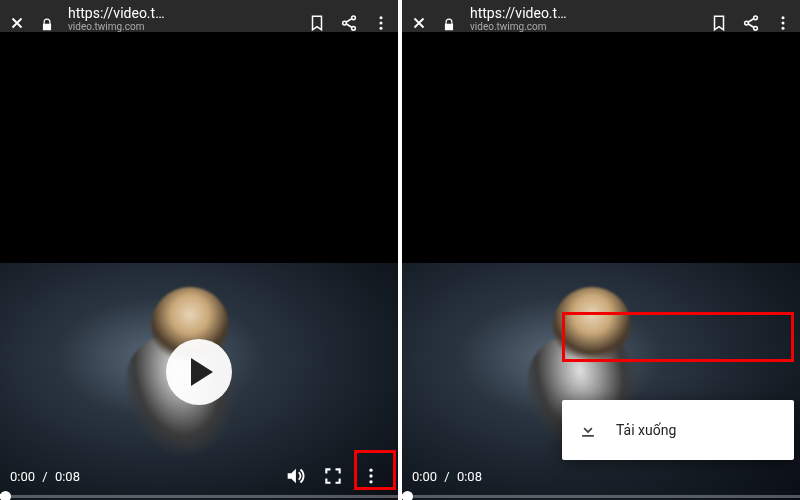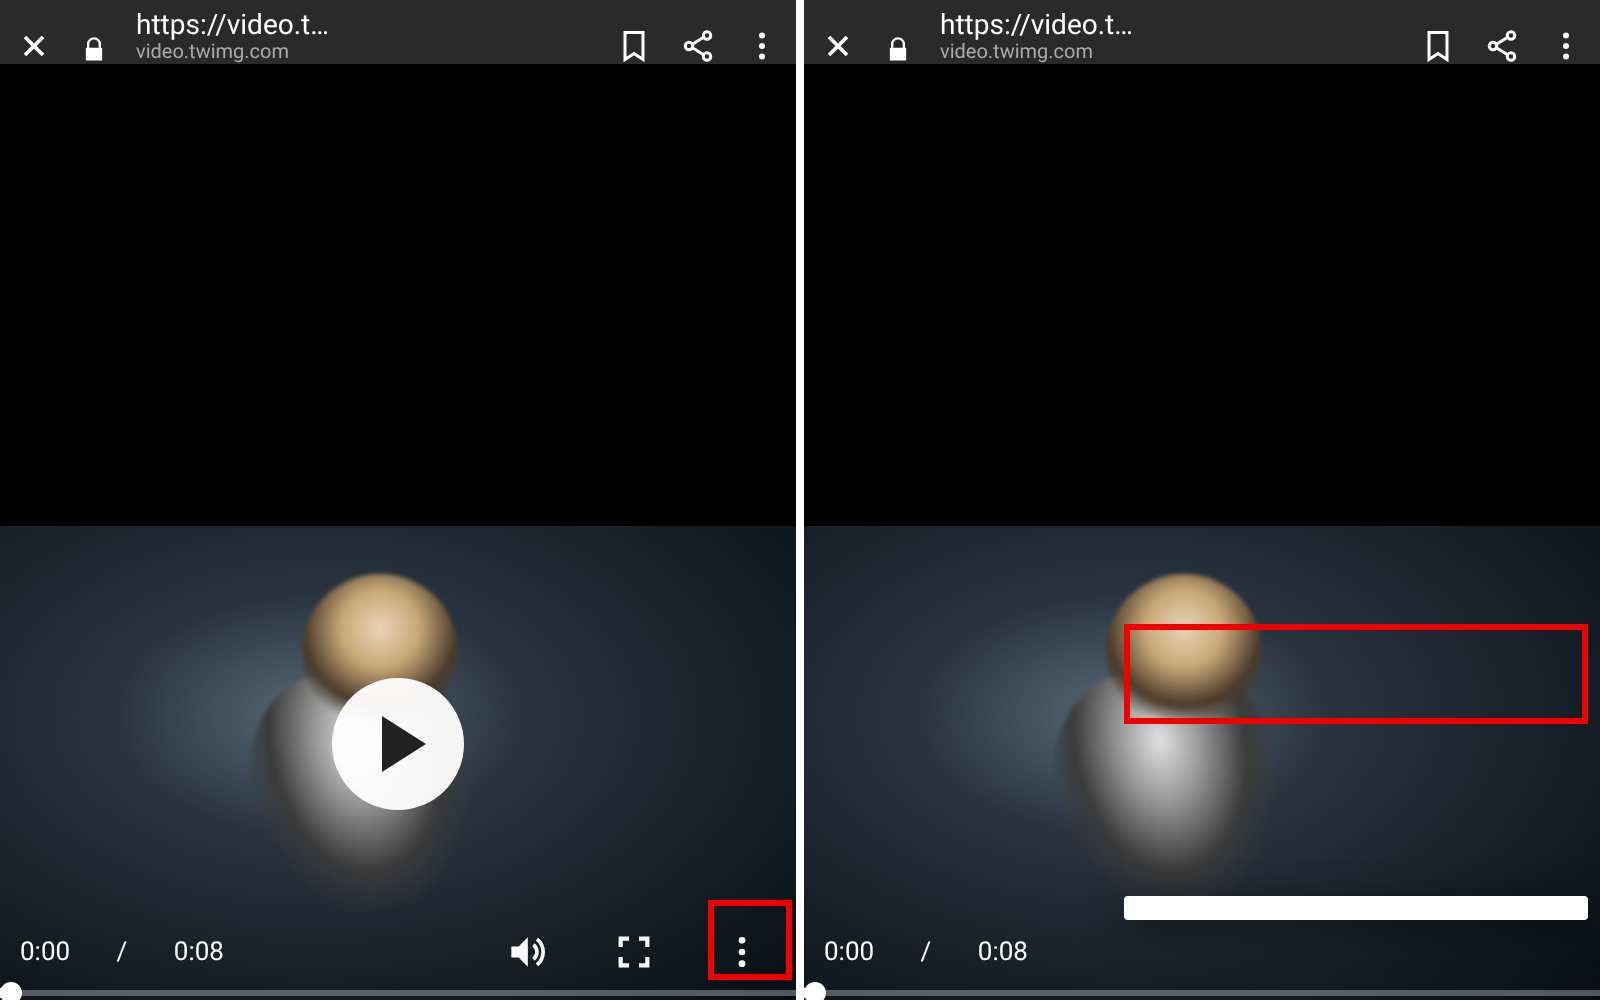--- a/index.html
+++ b/index.html
@@ -10,21 +10,21 @@
 .icon { display: flex; align-items: center; justify-content: center; color: #fff; }
 .url-block { flex: 1; overflow: hidden; }
 .url-line1 { font-size: 14px; color: #fff; white-space: nowrap; overflow: hidden; text-overflow: clip; }
 .url-line2 { font-size: 10px; color: #aaa; }
 .vid-area { position: absolute; top: 44px; left: 0; right: 0; bottom: 0; background: #000; }
 .frame { position: absolute; left: 0; right: 0; top: 48%; bottom: 0; background: radial-gradient(ellipse at 40% 40%, #5a6a7a 0%, #2a3440 30%, #141c24 70%, #0a0e14 100%); }
 .person { position:absolute; left:38%; top:10%; width:78px; height:78px; background: radial-gradient(circle at 50% 35%, #e8d4b8 0%, #c9a878 30%, #4a3a2a 60%, transparent 75%); border-radius:50%; filter: blur(1px); }
 .body { position:absolute; left:32%; top:30%; width:110px; height:120px; background: radial-gradient(ellipse at 50% 30%, #e0e0e0 0%, #9a9a9a 25%, #3a3a3a 55%, transparent 75%); border-radius:40%; transform: rotate(-10deg); filter: blur(1px);}
 .play-btn { position: absolute; left: 50%; top: 72%; transform: translate(-50%, -50%); width: 66px; height: 66px; background: rgba(255,255,255,0.95); border-radius: 50%; display: flex; align-items: center; justify-content: center; }
 .play-tri { width:0; height:0; border-left: 22px solid #222; border-top: 14px solid transparent; border-bottom: 14px solid transparent; margin-left:6px;}
-.controls { position: absolute; left: 0; right: 0; bottom: 0; height: 48px; display: flex; align-items: center; padding: 0 10px; color: #fff; font-size: 13px; gap: 20px;}
+.controls { position: absolute; left: 0; right: 0; bottom: 0; height: 48px; display: flex; align-items: center; padding: 0 10px; color: #fff; font-size: 13px; gap: 4px;}
 .time { flex: 0 0 auto; }
 .spacer { flex: 1; }
 .ctl-icon { width: 34px; height: 34px; display: flex; align-items: center; justify-content: center; }
 .progress { position: absolute; left: 0; right: 0; bottom: 2px; height: 3px; background: rgba(255,255,255,0.3); }
 .progress-fill { position:absolute; left:0; top:-1px; width:4px; height:5px; background:#fff;}
 .progress-thumb { position:absolute; left:0; top:-4px; width:11px; height:11px; border-radius:50%; background:#fff; }
 .hl { position: absolute; border: 3px solid #f20000; }
 .menu { position: absolute; right: 6px; bottom: 40px; width: 232px; background: #fff; border-radius: 2px; box-shadow: 0 4px 18px rgba(0,0,0,0.5); padding: 6px 0;}
 .menu-item { height: 48px; display: flex; align-items: center; padding: 0 16px; gap: 18px; color: #222; font-size: 14px;}
 .menu-item svg { color: #444; }
@@ -164,17 +164,23 @@
       <span class="time">&nbsp;/&nbsp;</span>
       <span class="time">0:08</span>
       <span class="spacer"></span>
     </div>
     <div class="progress">
       <div class="progress-fill"></div>
       <div class="progress-thumb"></div>
     </div>
 
     <div class="menu">
+      <div class="menu-item">
+        <svg width="20" height="20" viewBox="0 0 24 24" fill="currentColor">
+            <path d="M12 3v10l4-4 1.4 1.4L12 16 6.6 10.4 8 9l4 4V3h0zM5 18h14v2H5z"></path>
+          </svg>
+        <span>Tải xuống</span>
+      </div>
     </div>
 
     <div class="hl" style="right:6px; bottom:138px; width:232px; height:50px;"></div>
   </div>
 </div>
 
 </body></html>

